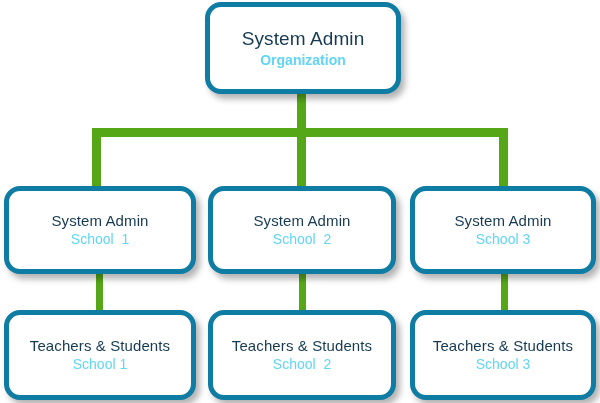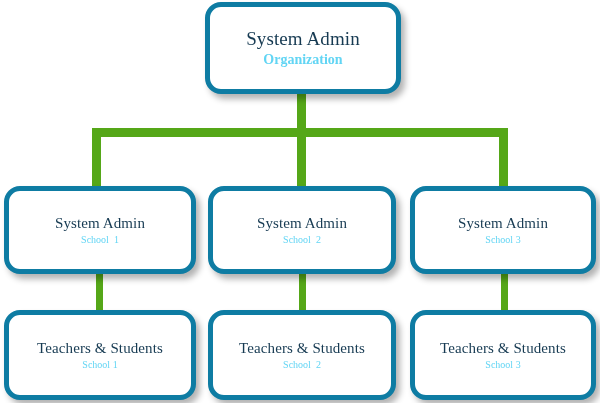--- a/index.html
+++ b/index.html
@@ -37,33 +37,32 @@
     box-sizing: border-box;
     background: #ffffff;
     border: 5px solid #0E7CA3;
     border-radius: 16px;
     box-shadow: 4px 5px 6px rgba(0,0,0,0.30);
     display: flex;
     flex-direction: column;
     align-items: center;
     justify-content: center;
     text-align: center;
-    font-family: Liberation Serif, serif;
   }
   .node .title {
     color: #163A52;
     font-size: 15px;
     font-weight: 400;
     line-height: 1.25;
     letter-spacing: 0.1px;
     white-space: nowrap;
   }
   .node .subtitle {
     color: #62D5F4;
-    font-size: 10px;
+    font-size: 14px;
     font-weight: 400;
     line-height: 1.3;
     white-space: pre;
   }
   .node.root .title {
     font-size: 19px;
   }
   .node.root .subtitle {
     font-size: 14px;
     font-weight: bold;

